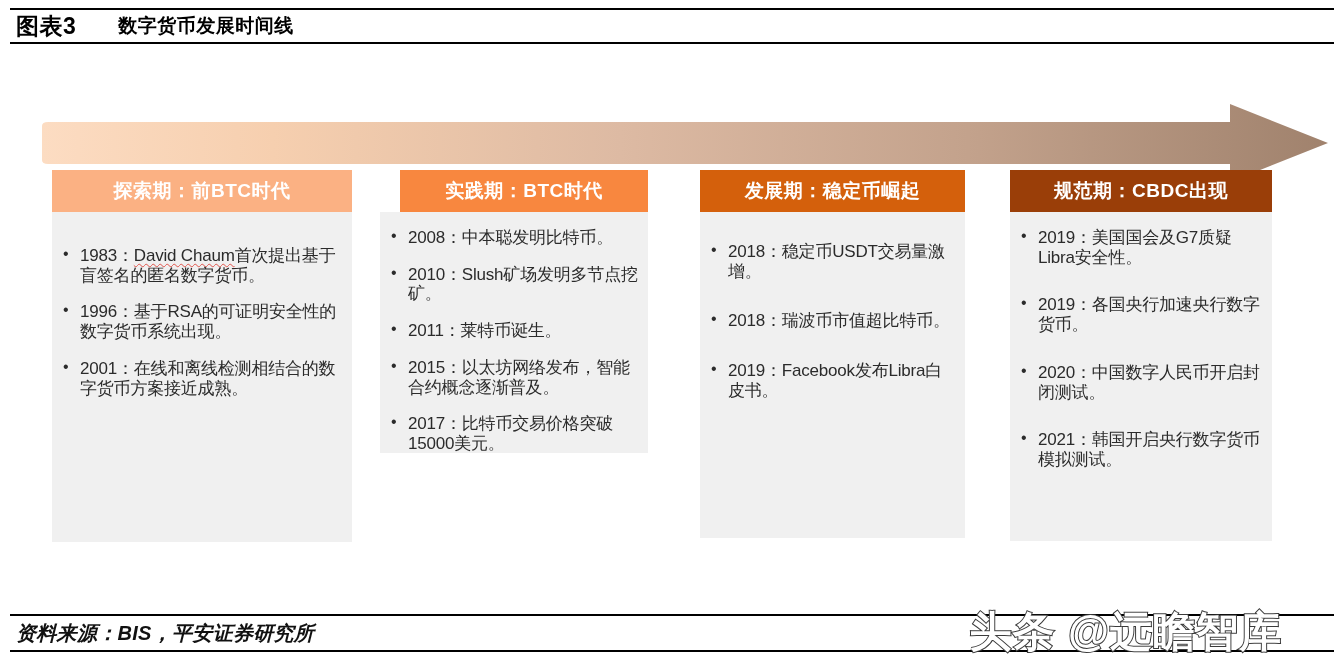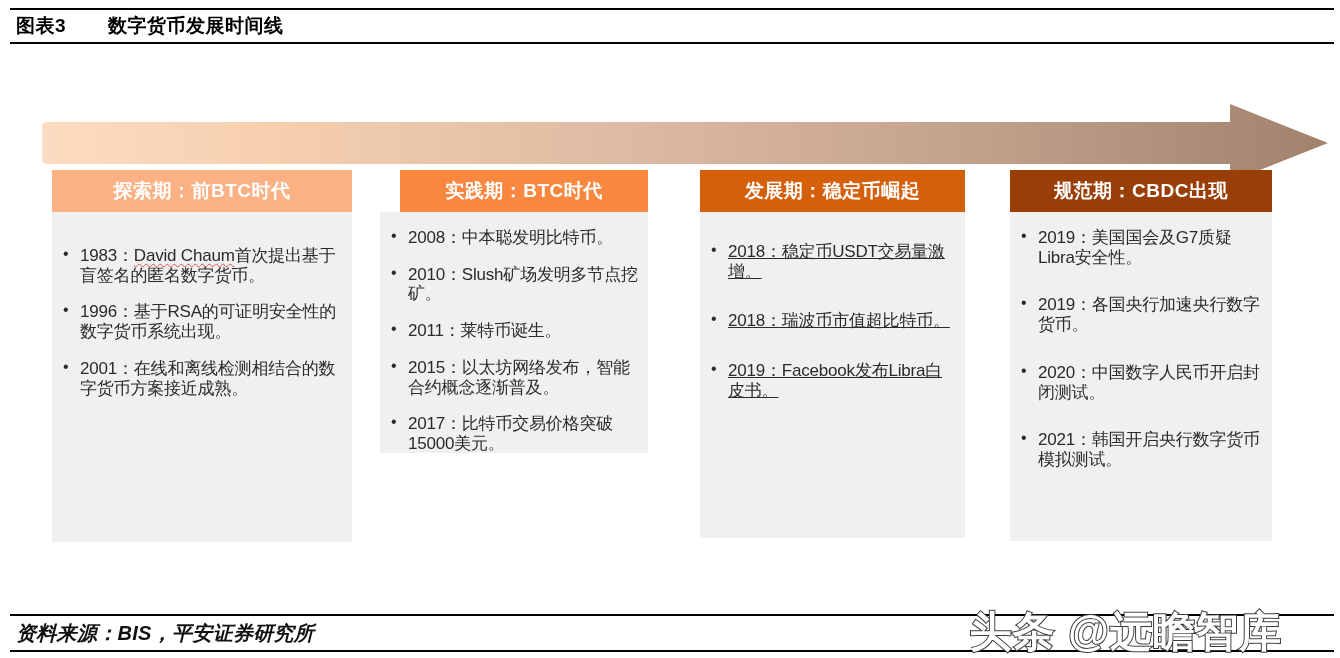--- a/index.html
+++ b/index.html
@@ -22,21 +22,21 @@
     top: 8px;
     width: 1324px;
     height: 36px;
     border-top: 2px solid #000;
     border-bottom: 2px solid #000;
     box-sizing: border-box;
     display: flex;
     align-items: center;
   }
   #fig-label {
-    font-size: 19px;
+    font-size: 23px;
     font-weight: bold;
     color: #000;
     letter-spacing: 0.5px;
     padding-left: 6px;
   }
   #fig-title {
     font-size: 19px;
     font-weight: bold;
     color: #000;
     margin-left: 42px;
@@ -119,21 +119,21 @@
   #col-1 { left: 380px;  width: 268px; }
   #col-1 .col-body { height: 241px; }
   #col-2 { left: 700px;  width: 265px; }
   #col-2 .col-body { height: 326px; }
   #col-3 { left: 1010px; width: 262px; }
   #col-3 .col-body { height: 329px; }
 
   #col-2 .col-body { padding-top: 30px; }
   #col-3 .col-body { padding-top: 16px; }
   #col-0 .col-body { padding-top: 34px; }
-  #col-2 ul.bullets li { margin-bottom: 30px; text-decoration: underline; }
+  #col-2 ul.bullets li { margin-bottom: 30px; }
   #col-3 ul.bullets li { margin-bottom: 28px; }
 
   
   #footer-wrap {
     position: absolute;
     left: 10px;
     top: 614px;
     width: 1324px;
     height: 38px;
     border-top: 2px solid #000;

